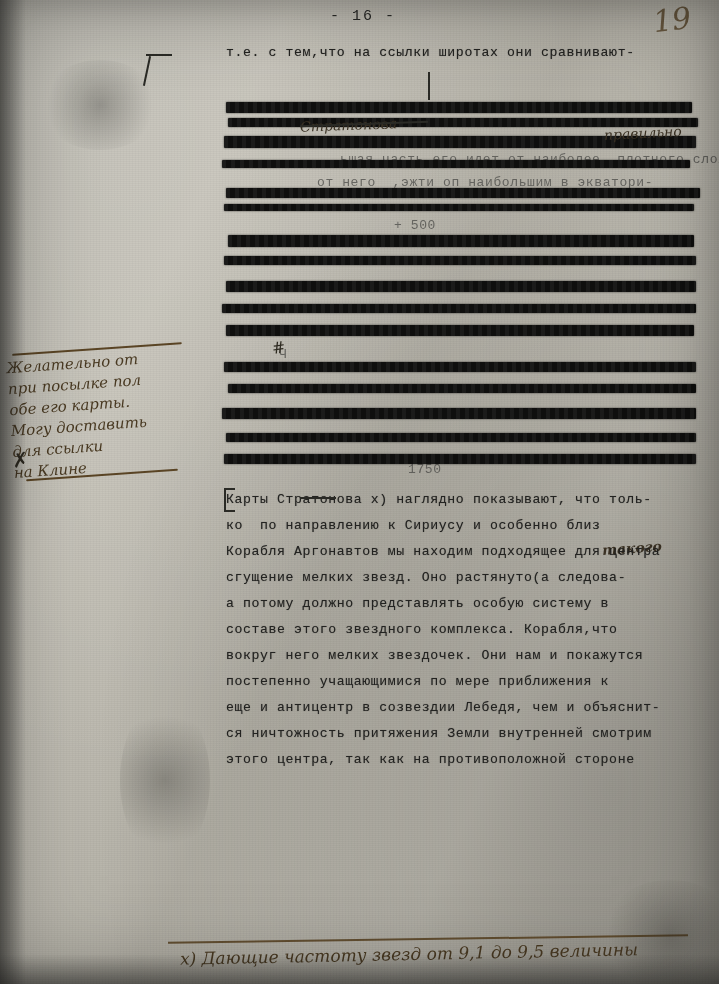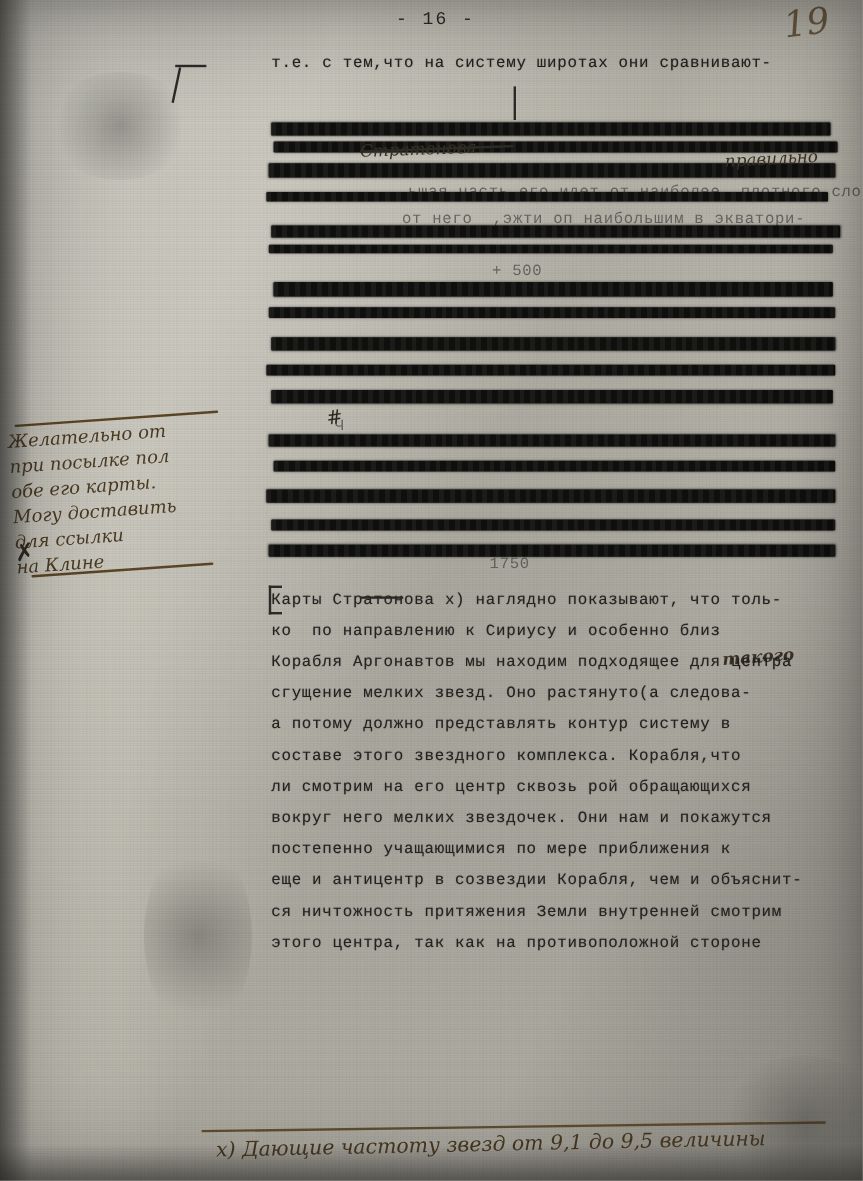--- a/index.html
+++ b/index.html
@@ -199,28 +199,28 @@
 </style>
 </head>
 <body>
 
 <div class="page">
 
   <div class="page-number">- 16 -</div>
   <div class="stamp-number">19</div>
 
   <div class="typed typed-top">
-    <div class="ln">т.е. с тем,что на систему широтах они сравнивают-</div>
+    <div class="ln">т.е. с тем,что на ссылки широтах они сравнивают-</div>
   </div>
 
   <div class="redactions">
 
     <div class="ghost" style="left:118px; top:56px;">ьшая часть его идет от наиболее  плотного слоя</div>
-    <div class="ghost" style="left:113px; top:79px;text-align:right;">от него  ,эжти оп наибольшим в экватори-</div>
-    <div class="ghost" style="left:188px; top:122px;">+ 500</div>
+    <div class="ghost" style="left:95px; top:79px;text-align:right;">от него  ,эжти оп наибольшим в экватори-</div>
+    <div class="ghost" style="left:172px; top:122px;">+ 500</div>
     <div class="ghost" style="left:57px; top:251px;">Ч</div>
     <div class="ghost" style="left:186px; top:366px;">1750</div>
 
     <div class="bar" style="left:4px;  top:6px;   width:466px; height:11px;"></div>
     <div class="bar" style="left:6px;  top:22px;  width:470px; height:9px;"></div>
     <div class="bar" style="left:2px;  top:40px;  width:472px; height:12px;"></div>
     <div class="bar" style="left:0px;  top:64px;  width:468px; height:8px;"></div>
     <div class="bar" style="left:4px;  top:92px;  width:474px; height:10px;"></div>
     <div class="bar" style="left:2px;  top:108px; width:470px; height:7px;"></div>
     <div class="bar" style="left:6px;  top:139px; width:466px; height:12px;"></div>
@@ -255,26 +255,25 @@
   </div>
   <div class="note-underline" style="left:12px; top:348px; width:170px;"></div>
   <div class="note-underline" style="left:26px; top:474px; width:152px;"></div>
   <div class="scribble" style="left:12px; top:448px; font-size:20px;">✗</div>
 
   <div class="typed typed-main">
     <div class="ln">Карты Cтратонова х) наглядно показывают, что толь-</div>
     <div class="ln">ко  по направлению к Сириусу и особенно близ</div>
     <div class="ln">Корабля Аргонавтов мы находим подходящее для центра</div>
     <div class="ln">сгущение мелких звезд. Оно растянуто(а следова-</div>
-    <div class="ln">а потому должно представлять контур систему в</div>
+    <div class="ln">а потому должно представлять особую систему в</div>
     <div class="ln">составе этого звездного комплекса. Корабля,что</div>
-    <div class="ln">ли смотрим на его центр сквозь рой обращающихся</div>
     <div class="ln">вокруг него мелких звездочек. Они нам и покажутся</div>
     <div class="ln">постепенно учащающимися по мере приближения к</div>
-    <div class="ln">еще и антицентр в созвездии Корабля, чем и объяснит-</div>
+    <div class="ln">еще и антицентр в созвездии Лебедя, чем и объяснит-</div>
     <div class="ln">ся ничтожность притяжения Земли внутренней смотрим</div>
     <div class="ln">этого центра, так как на противоположной стороне</div>
   </div>
 
   <div class="bracket" style="left:224px; top:488px; height:20px;"></div>
   <div class="strike" style="left:300px; top:497px; width:36px;"></div>
 
   <div class="footnote-rule"></div>
   <div class="footnote hand">х) Дающие частоту звезд  от 9,1 до 9,5 величины</div>
 

